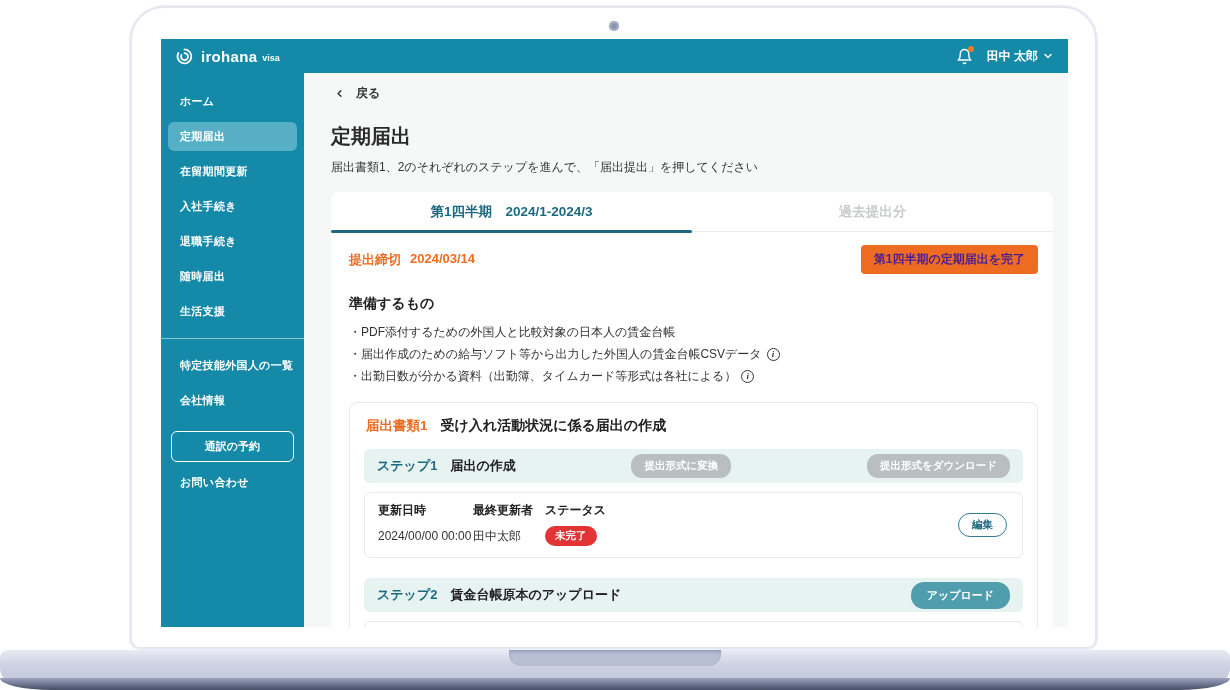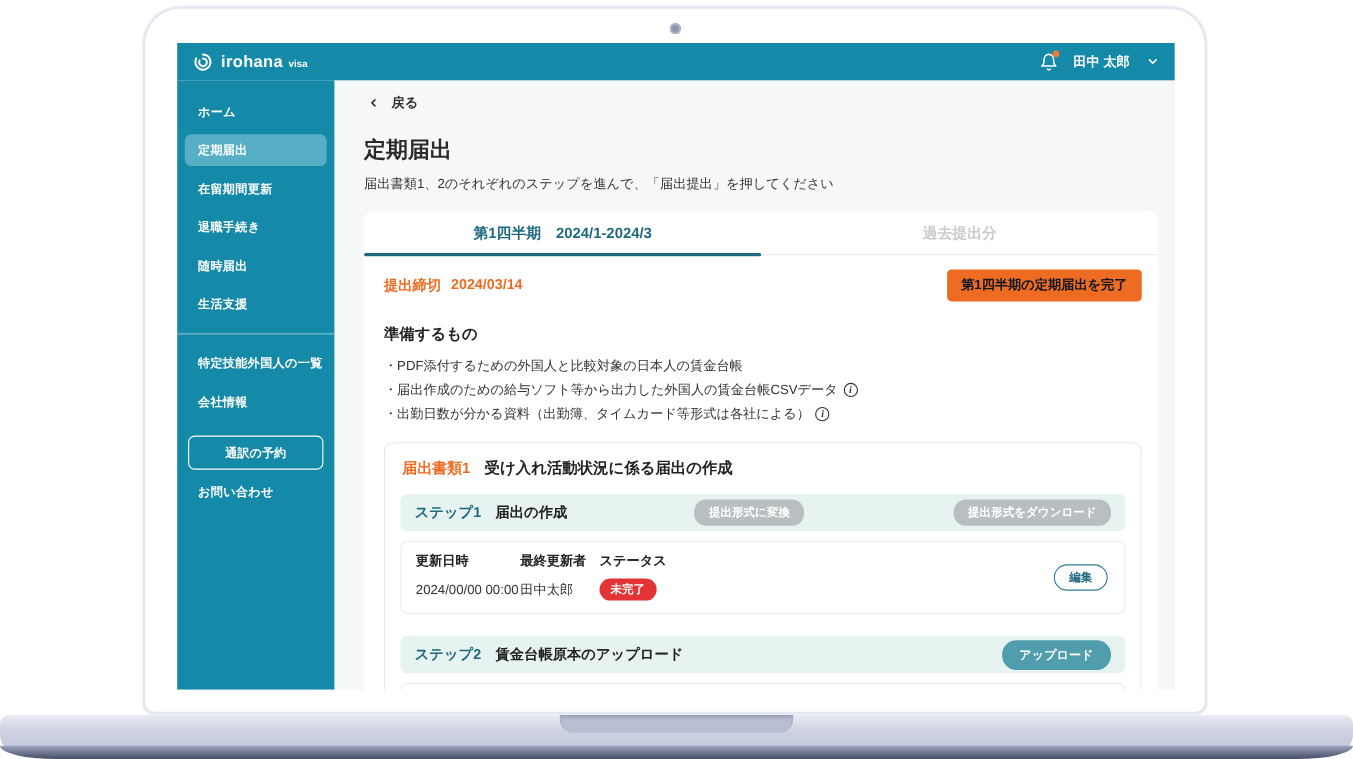--- a/index.html
+++ b/index.html
@@ -32,21 +32,21 @@
   
   .topbar { height:34px; background:#1489A8; flex:0 0 34px; display:flex;
     align-items:center; padding:0 14px; color:#fff; }
   .logo { display:flex; align-items:center; gap:7px; }
   .logo-name { font-size:15px; font-weight:bold; letter-spacing:.3px; }
   .logo-sub { font-size:9px; font-weight:bold; margin-left:-2px; margin-top:4px; }
   .topbar-right { margin-left:auto; display:flex; align-items:center; gap:14px; }
   .bell-wrap { position:relative; width:17px; height:17px; cursor:pointer; }
   .bell-dot { position:absolute; right:-1px; top:-2px; width:6px; height:6px;
     border-radius:50%; background:#EF7B2E; }
-  .user { display:flex; align-items:center; gap:15px; font-size:12px; font-weight:bold; cursor:pointer; }
+  .user { display:flex; align-items:center; gap:4px; font-size:12px; font-weight:bold; cursor:pointer; }
 
   .app-body { flex:1; display:flex; min-height:0; }
 
   
   .sidebar { width:143px; flex:0 0 143px; background:#1489A8; color:#fff;
     padding-top:14px; display:flex; flex-direction:column; }
   .side-item { font-size:11px; font-weight:bold; letter-spacing:.3px;
     padding:7px 12px; margin:0 7px 6px; border-radius:6px; cursor:pointer; white-space:nowrap; }
   .side-item.active { background:#57AFC5; }
   .side-divider { height:1px; background:rgba(255,255,255,.5); margin:6px 0 12px; }
@@ -65,21 +65,21 @@
   .tab { flex:1; display:flex; align-items:center; justify-content:center;
     font-size:13.5px; font-weight:bold; position:relative; cursor:pointer; }
   .tab.active { color:#1D6A80; }
   .tab.inactive { color:#c9cccc; }
   .tab-underline { position:absolute; left:0; right:0; bottom:-2px; height:3px;
     background:#1D6A80; border-radius:2px; }
 
   .panel-body { padding:13px 15px 0 18px; }
   .deadline-row { display:flex; align-items:center; justify-content:space-between; }
   .deadline { display:flex; gap:9px; font-size:13px; font-weight:bold; color:#ED6C21; }
-  .btn-orange { background:#ED6C21; color:#0f172a; font-size:12px; font-weight:bold;
+  .btn-orange { background:#ED6C21; color:#4c1d95; font-size:12px; font-weight:bold;
     border:none; border-radius:4px; padding:6px 13px; cursor:pointer; }
 
   .prepare-title { font-size:14px; font-weight:bold; color:#222; margin-top:21px; }
   .prepare-list { margin-top:8px; }
   .prepare-item { font-size:12px; color:#333; line-height:22px; display:flex; align-items:center; }
   .info-icon { display:inline-flex; align-items:center; justify-content:center;
     width:13px; height:13px; border:1.3px solid #333; border-radius:50%;
     font:italic bold 9px "Liberation Serif",serif; color:#333; margin-left:5px; flex:0 0 13px; }
 
   .doc-card { border:1px solid #e7e9e9; border-radius:8px; margin-top:15px;
@@ -149,20 +149,21 @@
           </div>
         </div>
       </header>
 
       <div class="app-body">
 
         <aside class="sidebar">
           <div class="side-item">ホーム</div>
           <div class="side-item active">定期届出</div>
           <div class="side-item">在留期間更新</div>
+          <div class="side-item">入社手続き</div>
           <div class="side-item">退職手続き</div>
           <div class="side-item">随時届出</div>
           <div class="side-item">生活支援</div>
           <div class="side-divider"></div>
           <div class="side-item">特定技能外国人の一覧</div>
           <div class="side-item">会社情報</div>
           <div class="side-btn">通訳の予約</div>
           <div class="side-item">お問い合わせ</div>
         </aside>
 

